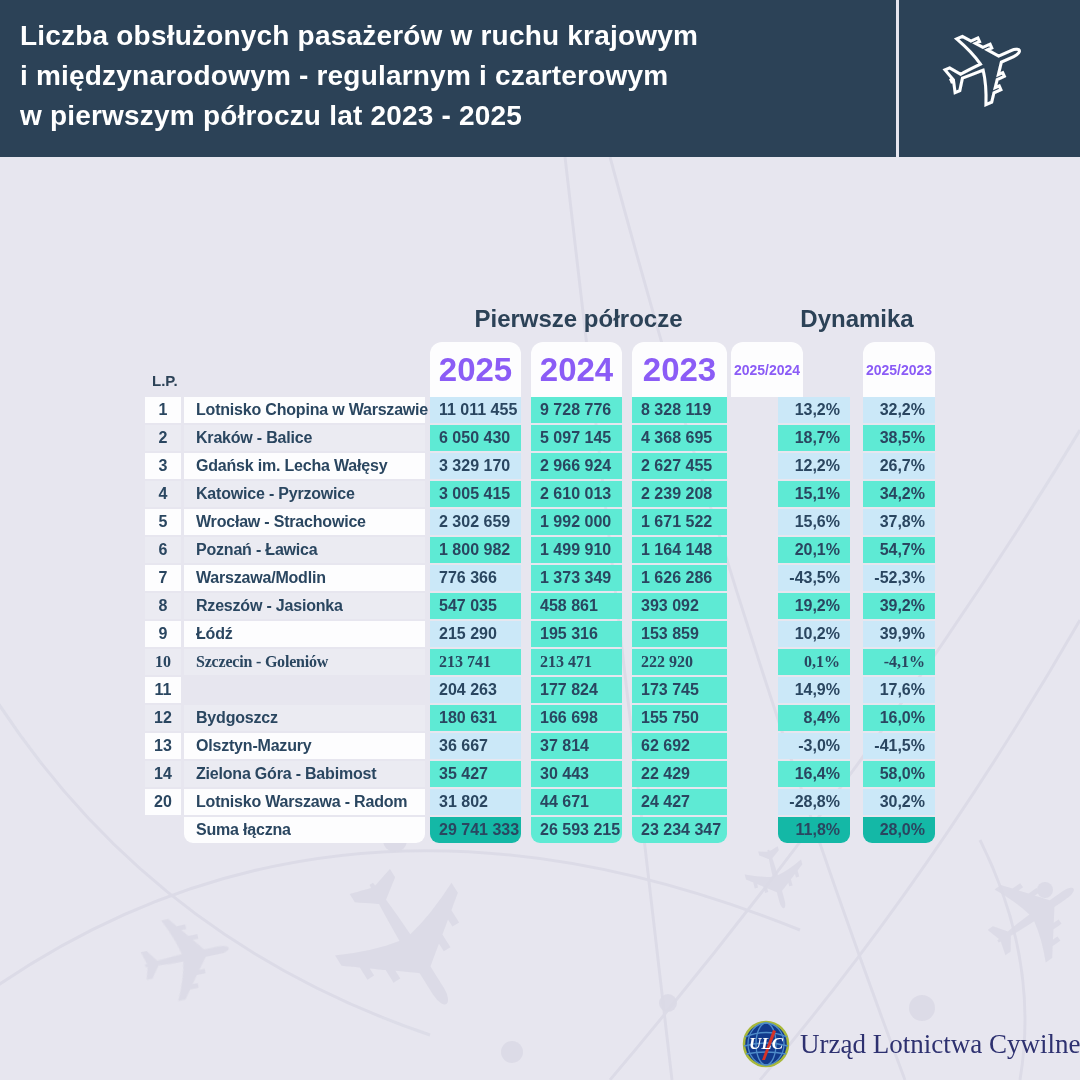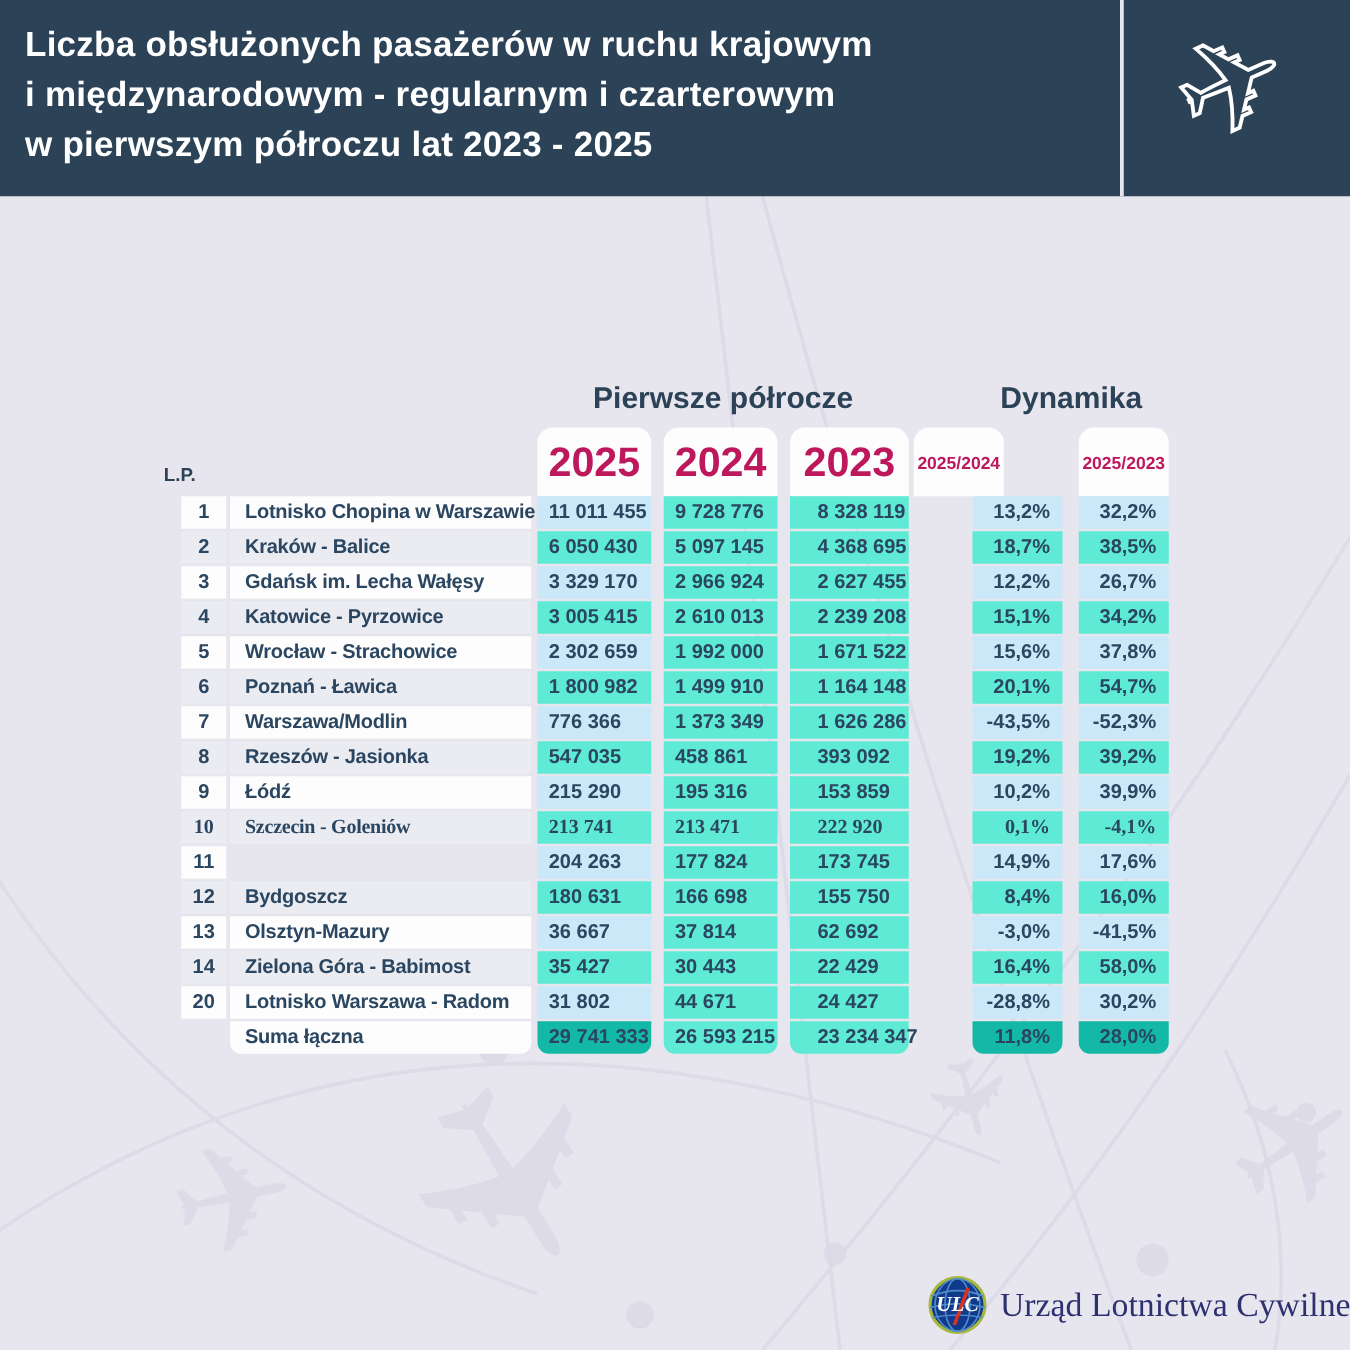--- a/index.html
+++ b/index.html
@@ -27,48 +27,48 @@
   }
   .header-plane{position:absolute;left:905px;top:8px;}
   
   .group-title{
     position:absolute;top:303px;height:32px;z-index:3;
     font-size:24px;font-weight:bold;color:#2c4257;text-align:center;line-height:32px;
   }
   .gt-first{left:430px;width:297px;}
   .gt-dyn{left:778px;width:158px;}
   .lp-label{
-    position:absolute;left:131px;top:372px;z-index:3;
+    position:absolute;left:152px;top:372px;z-index:3;
     font-size:15px;font-weight:bold;color:#2c4257;
   }
   
   .colbox{
     position:absolute;top:342px;height:55px;z-index:3;
     background:#fdfdfe;border-radius:12px 12px 0 0;
     display:flex;align-items:center;justify-content:center;
-    font-weight:bold;color:#be185d;
+    font-weight:bold;color:#8b5cf6;
   }
   .cb-y25{left:430px;width:91px;font-size:33px;}
   .cb-y24{left:531px;width:91px;font-size:33px;}
   .cb-y23{left:632px;width:95px;font-size:33px;}
   .cb-d1{left:731px;width:72px;font-size:14px;}
   .cb-d2{left:863px;width:72px;font-size:14px;}
   
   #rows{position:absolute;left:0;top:0;z-index:4;}
   .trow{position:absolute;left:0;width:1080px;height:26px;}
   .cell{
     position:absolute;top:0;height:26px;
     font-size:16px;font-weight:bold;line-height:26px;
     color:#2a4660;white-space:nowrap;
   }
   .c-lp  {left:145px;width:36px;text-align:center;}
   .c-name{left:184px;width:241px;padding-left:12px;box-sizing:border-box;letter-spacing:-0.2px;}
   .c-y25 {left:430px;width:91px;padding-left:9px;box-sizing:border-box;}
   .c-y24 {left:531px;width:91px;padding-left:9px;box-sizing:border-box;}
-  .c-y23 {left:632px;width:95px;padding-left:22px;box-sizing:border-box;}
+  .c-y23 {left:632px;width:95px;padding-left:9px;box-sizing:border-box;}
   .c-d1  {left:778px;width:72px;padding-right:10px;box-sizing:border-box;text-align:right;}
   .c-d2  {left:863px;width:72px;padding-right:10px;box-sizing:border-box;text-align:right;}
   
   .odd  .cell-plain{background:#fdfdfe;}
   .even .cell-plain{background:#ebebf2;}
   .odd  .cell-blue {background:#cbe8f8;}
   .even .cell-blue {background:#5eead4;}
   .cell-white{background:#5eead4;}
   .total .cell-plain{background:#fdfdfe;}
   .total .cell-blue {background:#14b8a6;}

